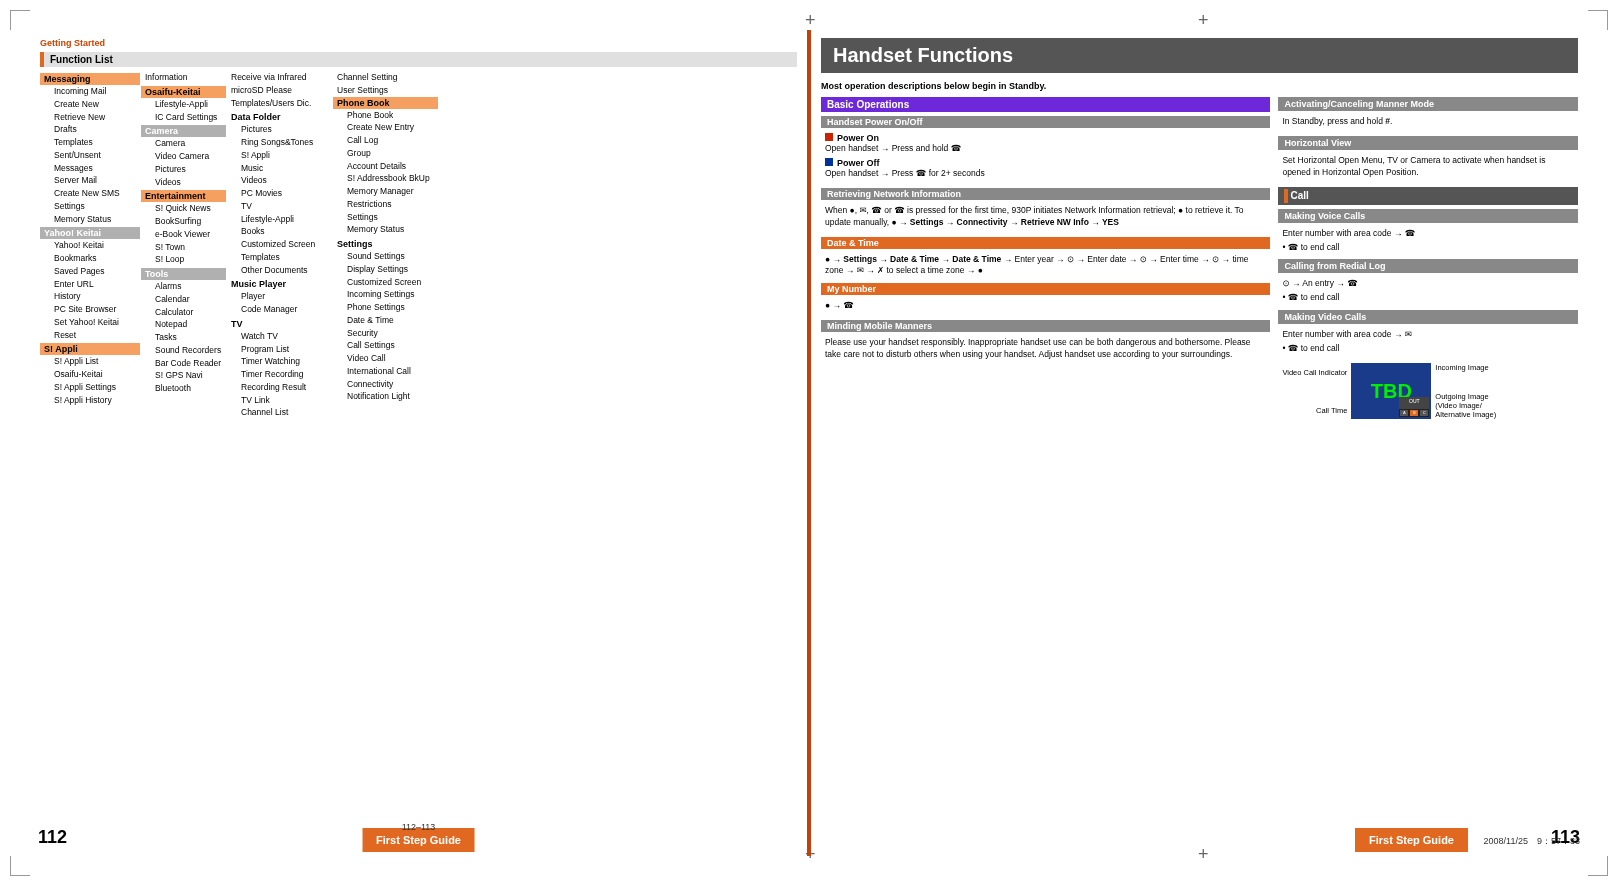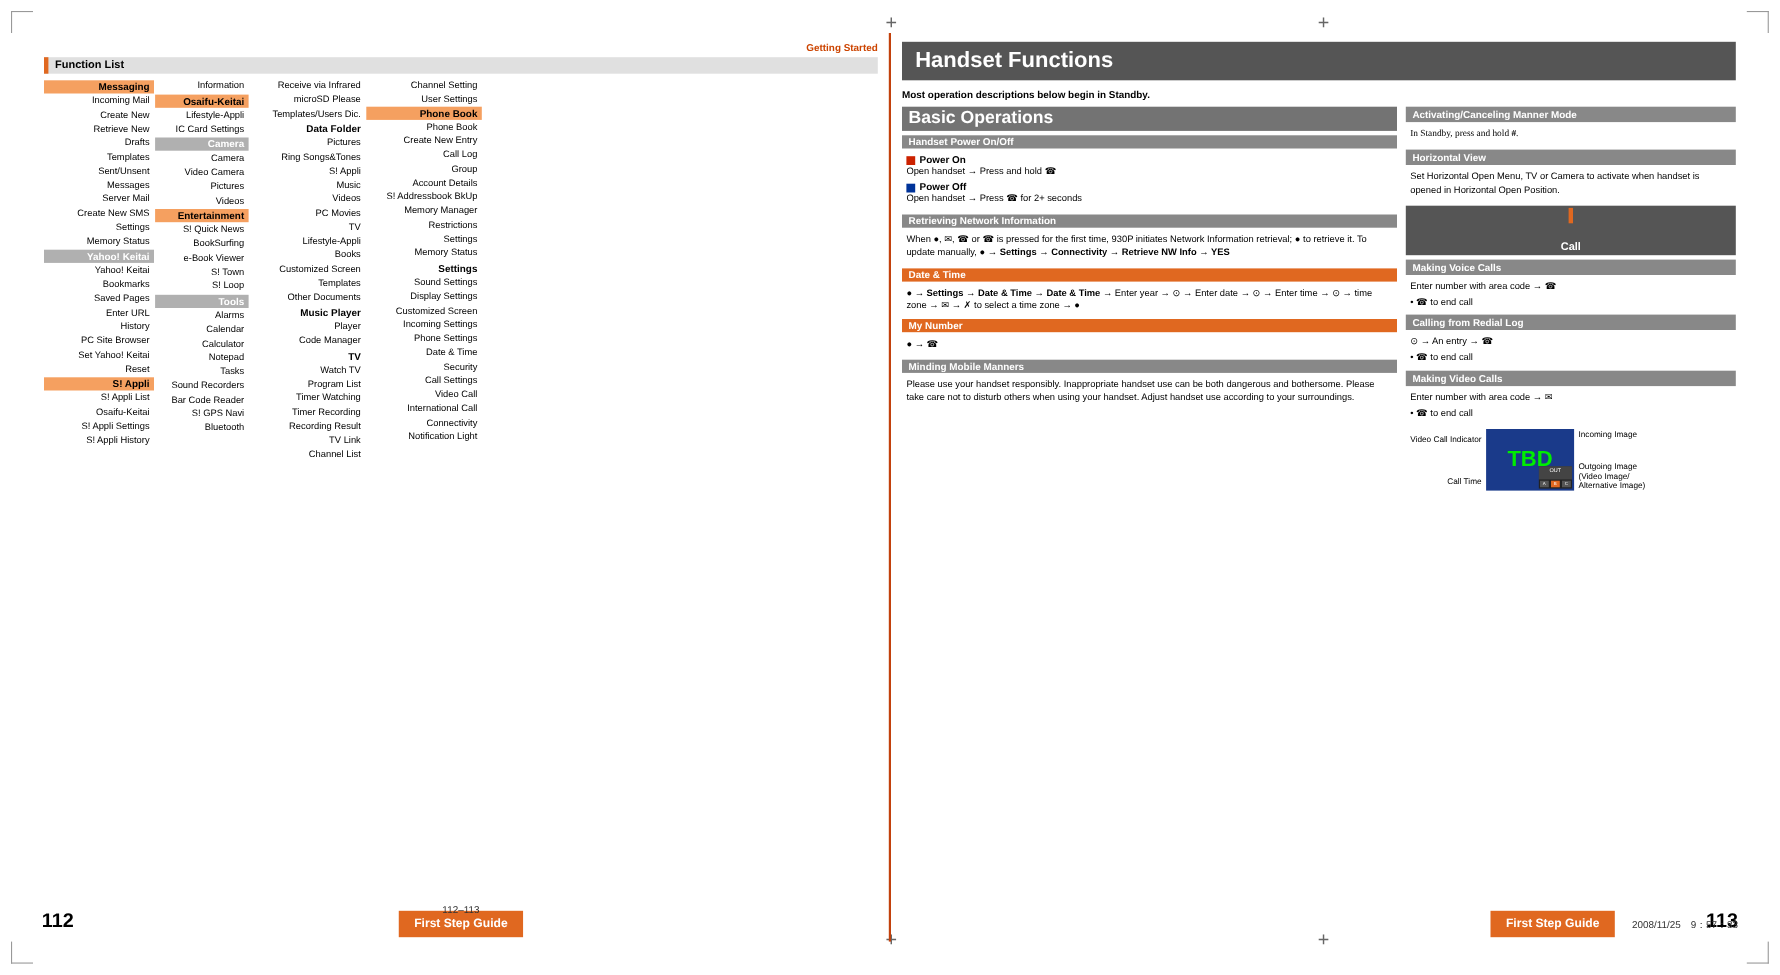--- a/index.html
+++ b/index.html
@@ -48,23 +48,22 @@
       right: 30px;
       bottom: 30px;
       display: flex;
       gap: 0;
     }
 
     
     .left-page {
       flex: 1;
       padding: 8px 10px;
-      border-right: 2px solid #c2410c;
+      border-right: 4px solid #c2410c;
       position: relative;
-      text-align: right;
     }
 
     
     .right-page {
       flex: 1;
       padding: 8px 10px;
       position: relative;
     }
 
     
@@ -188,24 +187,24 @@
       margin-bottom: 8px;
     }
 
     .handset-description {
       font-size: 9px;
       font-weight: bold;
       margin-bottom: 6px;
     }
 
     .basic-ops-header {
-      background: #737373;
+      background: #6d28d9;
       color: white;
       padding: 2px 6px;
-      font-size: 16px;
+      font-size: 10px;
       font-weight: bold;
       margin-bottom: 4px;
     }
 
     .subsection {
       margin-bottom: 6px;
     }
 
     .subsection-header {
       background: #888;
@@ -217,21 +216,21 @@
     }
 
     .subsection-header.orange {
       background: #e06820;
     }
 
     .power-on-label {
       font-weight: bold;
       font-size: 9px;
       display: flex;
-      align-items: flex-end;
+      align-items: flex-start;
       gap: 4px;
     }
     .red-square {
       width: 8px;
       height: 8px;
       background: #cc2200;
       display: inline-block;
     }
     .blue-square {
       width: 8px;
@@ -259,22 +258,21 @@
 
     .call-section-header {
       background: #555;
       color: white;
       padding: 2px 6px;
       font-size: 10px;
       font-weight: bold;
       margin-bottom: 4px;
       display: flex;
       align-items: center;
-      gap: 16px;
-      flex-direction: column;
+      gap: 2px;
     }
     .call-accent {
       width: 4px;
       height: 14px;
       background: #e06820;
       display: inline-block;
     }
 
     .date-time-section {
       margin-bottom: 4px;
@@ -493,21 +491,21 @@
         <div class="subsection">
           <div class="subsection-header">Minding Mobile Manners</div>
           <div class="body-text" style="padding:2px 4px;">Please use your handset responsibly. Inappropriate handset use can be both dangerous and bothersome. Please take care not to disturb others when using your handset. Adjust handset use according to your surroundings.</div>
         </div>
       </div>
 
       <div style="flex:2;">
 
         <div class="sidebar-section">
           <div class="sidebar-header">Activating/Canceling Manner Mode</div>
-          <div class="body-text" style="padding:2px 4px;font-family:Liberation Serif, serif;">In Standby, press and hold <strong>#</strong>.</div>
+          <div class="body-text" style="padding:2px 4px;">In Standby, press and hold <strong>#</strong>.</div>
         </div>
 
         <div class="sidebar-section">
           <div class="sidebar-header">Horizontal View</div>
           <div class="body-text" style="padding:2px 4px;">Set Horizontal Open Menu, TV or Camera to activate when handset is opened in Horizontal Open Position.</div>
         </div>
 
         <div class="sidebar-section">
           <div class="call-section-header">
             <span class="call-accent"></span>

